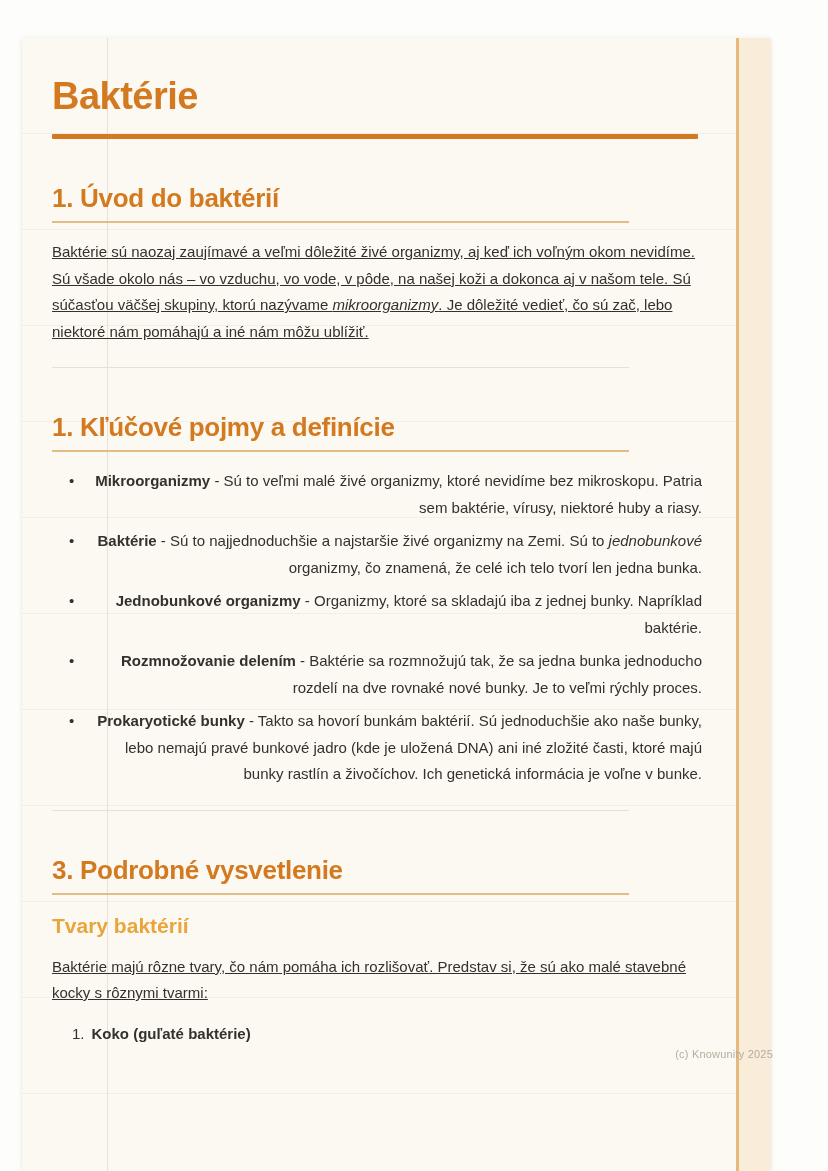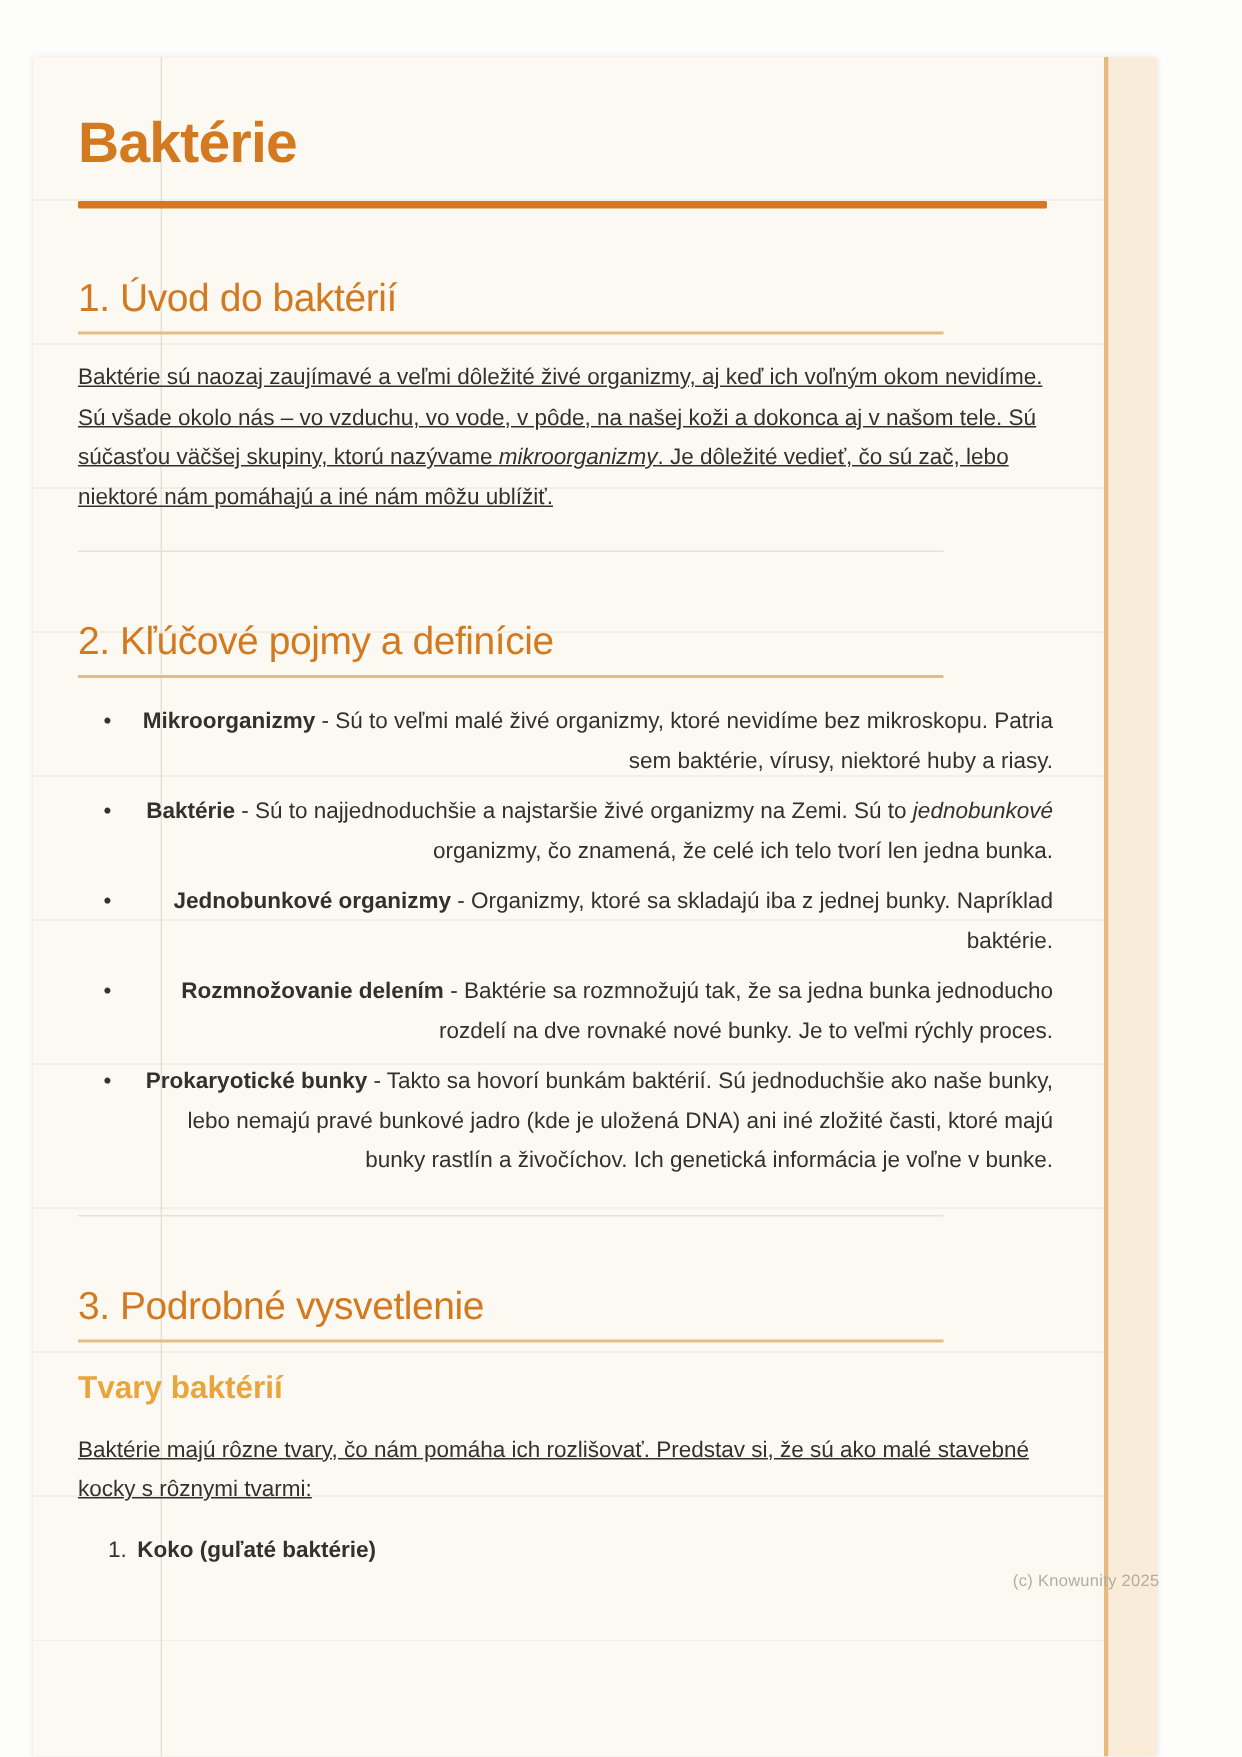--- a/index.html
+++ b/index.html
@@ -66,21 +66,21 @@
   .title-rule {
     margin-top: 16px;
     width: 646px; height: 5px;
     background: var(--accent);
     border-radius: 1px;
   }
   h2.section-heading {
     margin-top: 44px;
     font-size: 26px;
     line-height: 31px;
-    font-weight: 400;
+    font-weight: 700;
     letter-spacing: -0.3px;
     color: var(--accent);
     position: relative;
     padding-bottom: 9px;
   }
   h2.section-heading::after {
     content: "";
     position: absolute;
     left: 0; bottom: 0;
     width: 577px; height: 2px;
@@ -159,21 +159,21 @@
     <div class="title-rule"></div>
 
     <section>
       <h2 class="section-heading">1. Úvod do baktérií</h2>
       <p class="body-text"><span>Baktérie sú naozaj zaujímavé a veľmi dôležité živé organizmy, aj keď ich voľným okom nevidíme. Sú všade okolo nás – vo vzduchu, vo vode, v pôde, na našej koži a dokonca aj v našom tele. Sú súčasťou väčšej skupiny, ktorú nazývame </span><span class="i">mikroorganizmy</span><span>. Je dôležité vedieť, čo sú zač, lebo niektoré nám pomáhajú a iné nám môžu ublížiť.</span></p>
     </section>
 
     <div class="divider"></div>
 
     <section>
-      <h2 class="section-heading">2. Kľúčové pojmy a definície</h2>
+      <h2 class="section-heading">1. Kľúčové pojmy a definície</h2>
       <ul class="terms-list">
         <li><span class="b">Mikroorganizmy</span><span> - Sú to veľmi malé živé organizmy, ktoré nevidíme bez mikroskopu. Patria sem baktérie, vírusy, niektoré huby a riasy.</span></li>
         <li><span class="b">Baktérie</span><span> - Sú to najjednoduchšie a najstaršie živé organizmy na Zemi. Sú to </span><span class="i">jednobunkové</span><span> organizmy, čo znamená, že celé ich telo tvorí len jedna bunka.</span></li>
         <li><span class="b">Jednobunkové organizmy</span><span> - Organizmy, ktoré sa skladajú iba z jednej bunky. Napríklad baktérie.</span></li>
         <li><span class="b">Rozmnožovanie delením</span><span> - Baktérie sa rozmnožujú tak, že sa jedna bunka jednoducho rozdelí na dve rovnaké nové bunky. Je to veľmi rýchly proces.</span></li>
         <li><span class="b">Prokaryotické bunky</span><span> - Takto sa hovorí bunkám baktérií. Sú jednoduchšie ako naše bunky, lebo nemajú pravé bunkové jadro (kde je uložená DNA) ani iné zložité časti, ktoré majú bunky rastlín a živočíchov. Ich genetická informácia je voľne v bunke.</span></li>
       </ul>
     </section>
 
     <div class="divider"></div>

